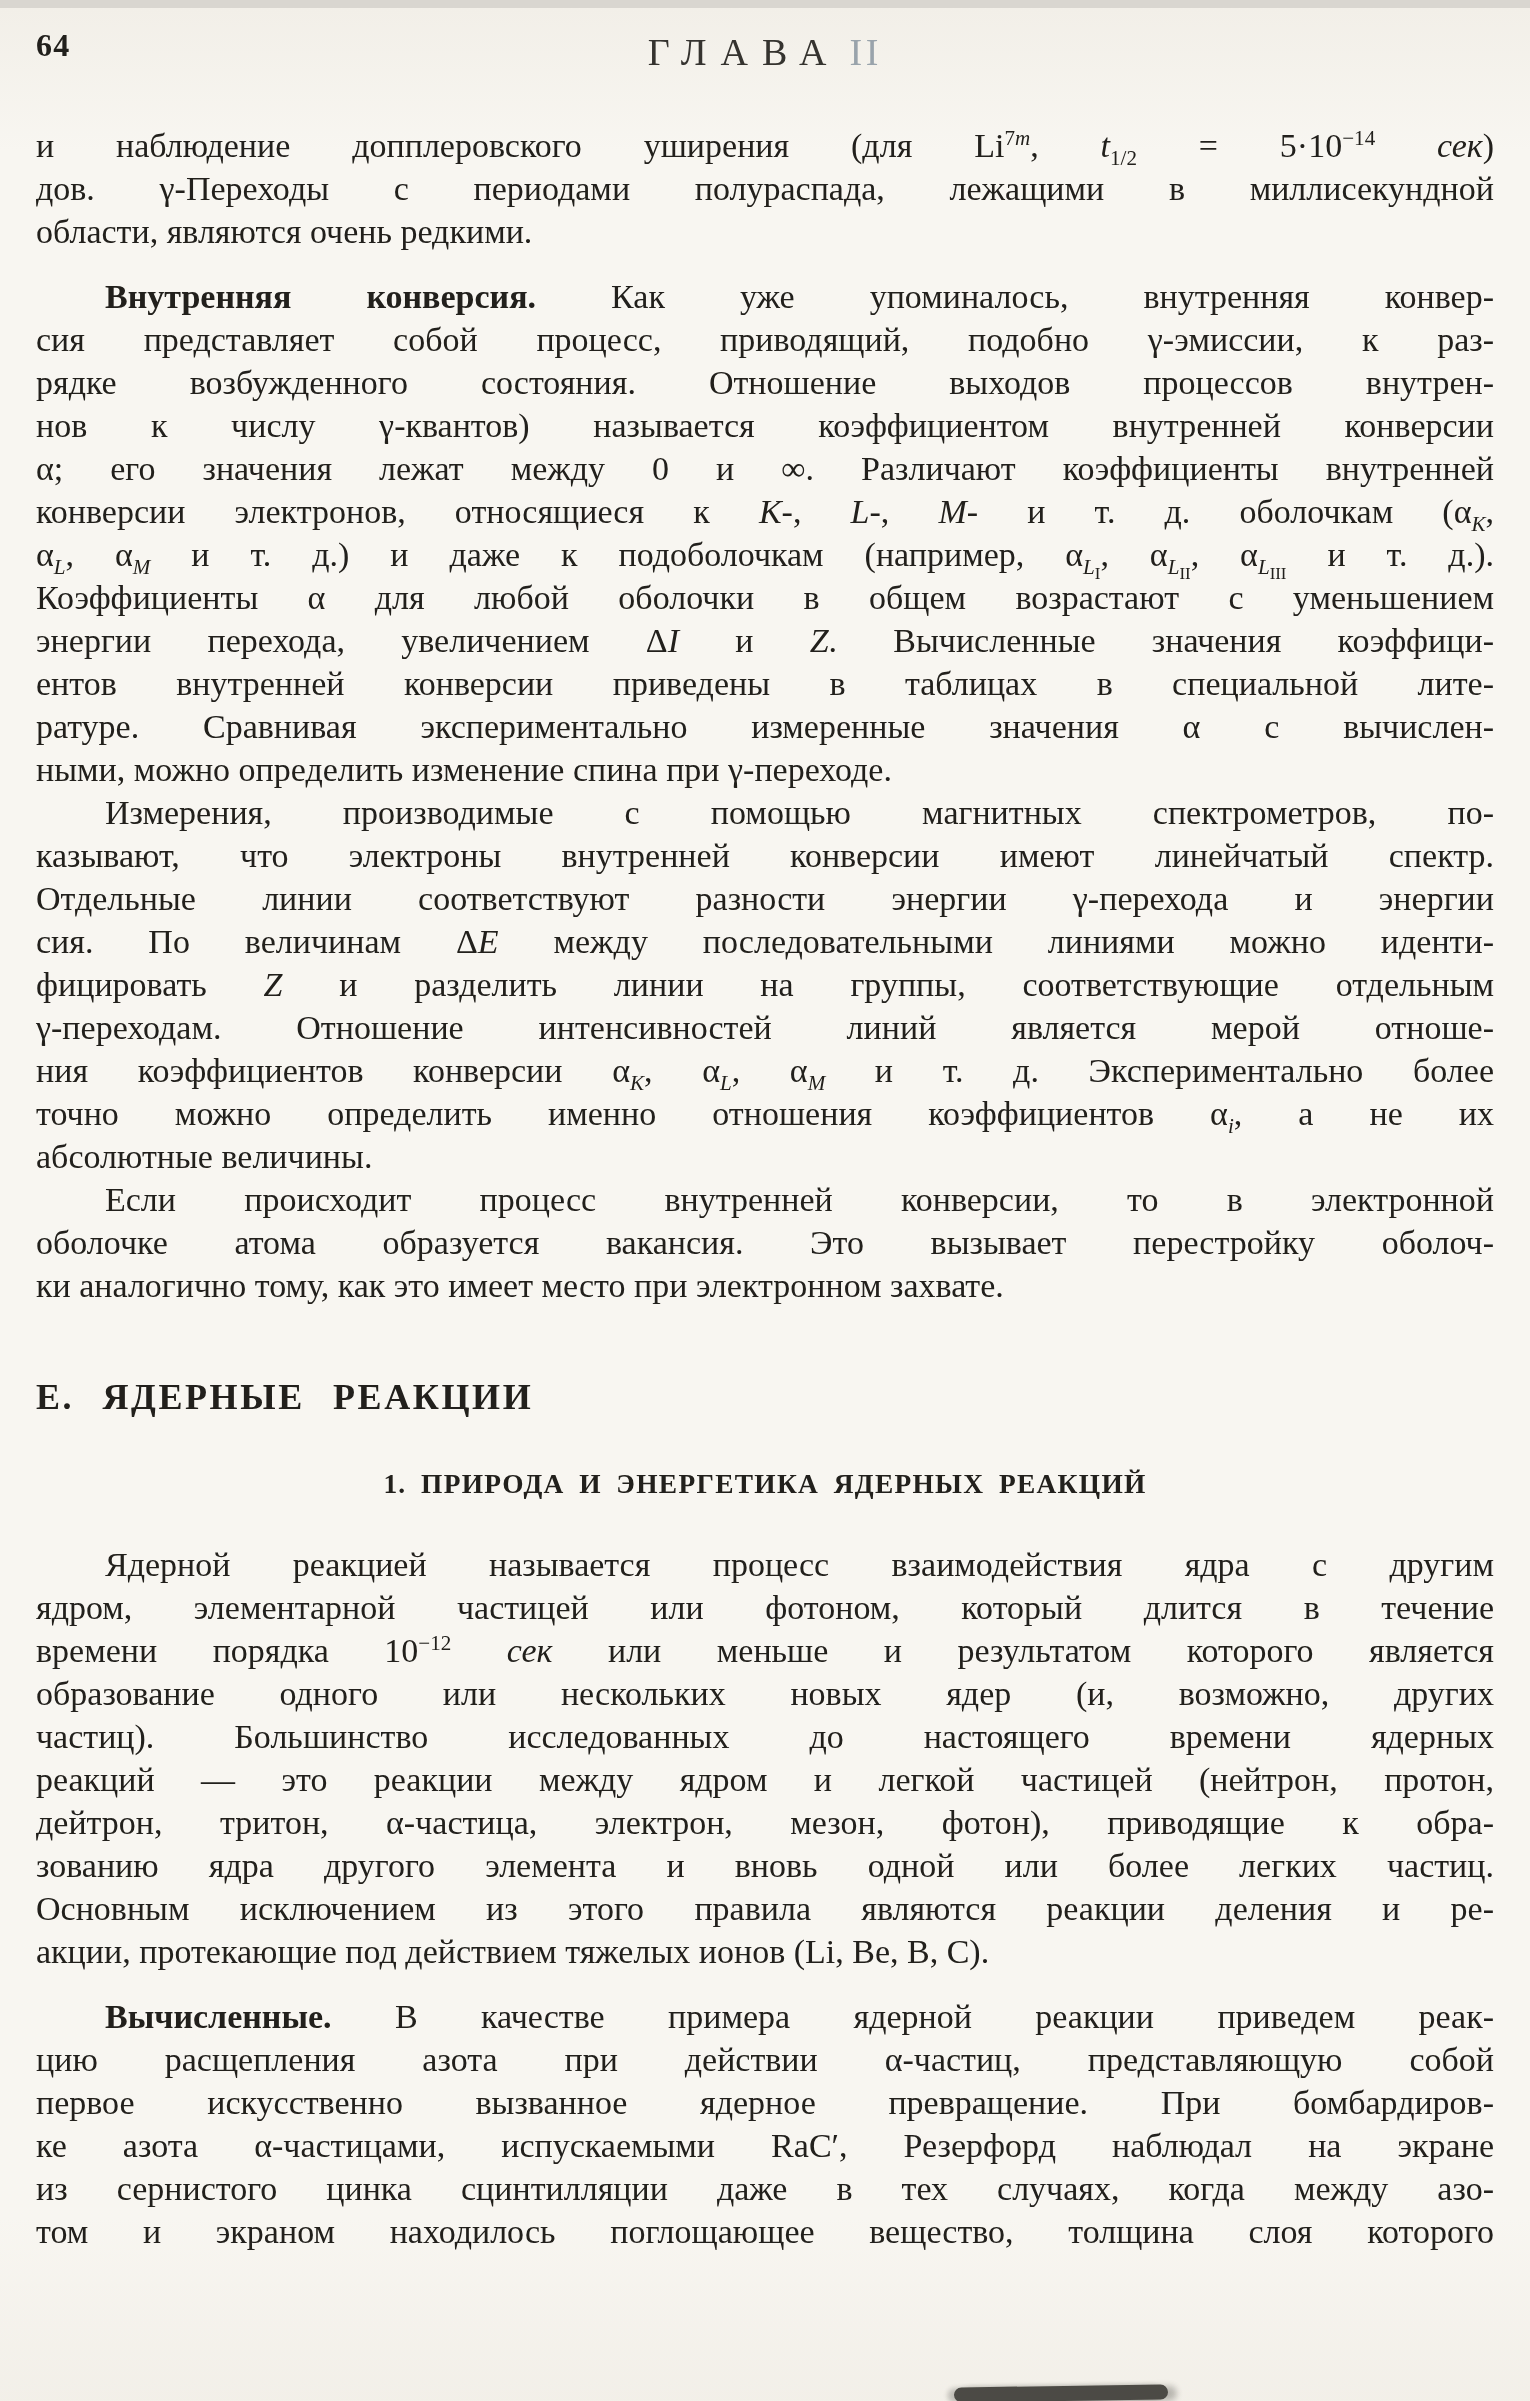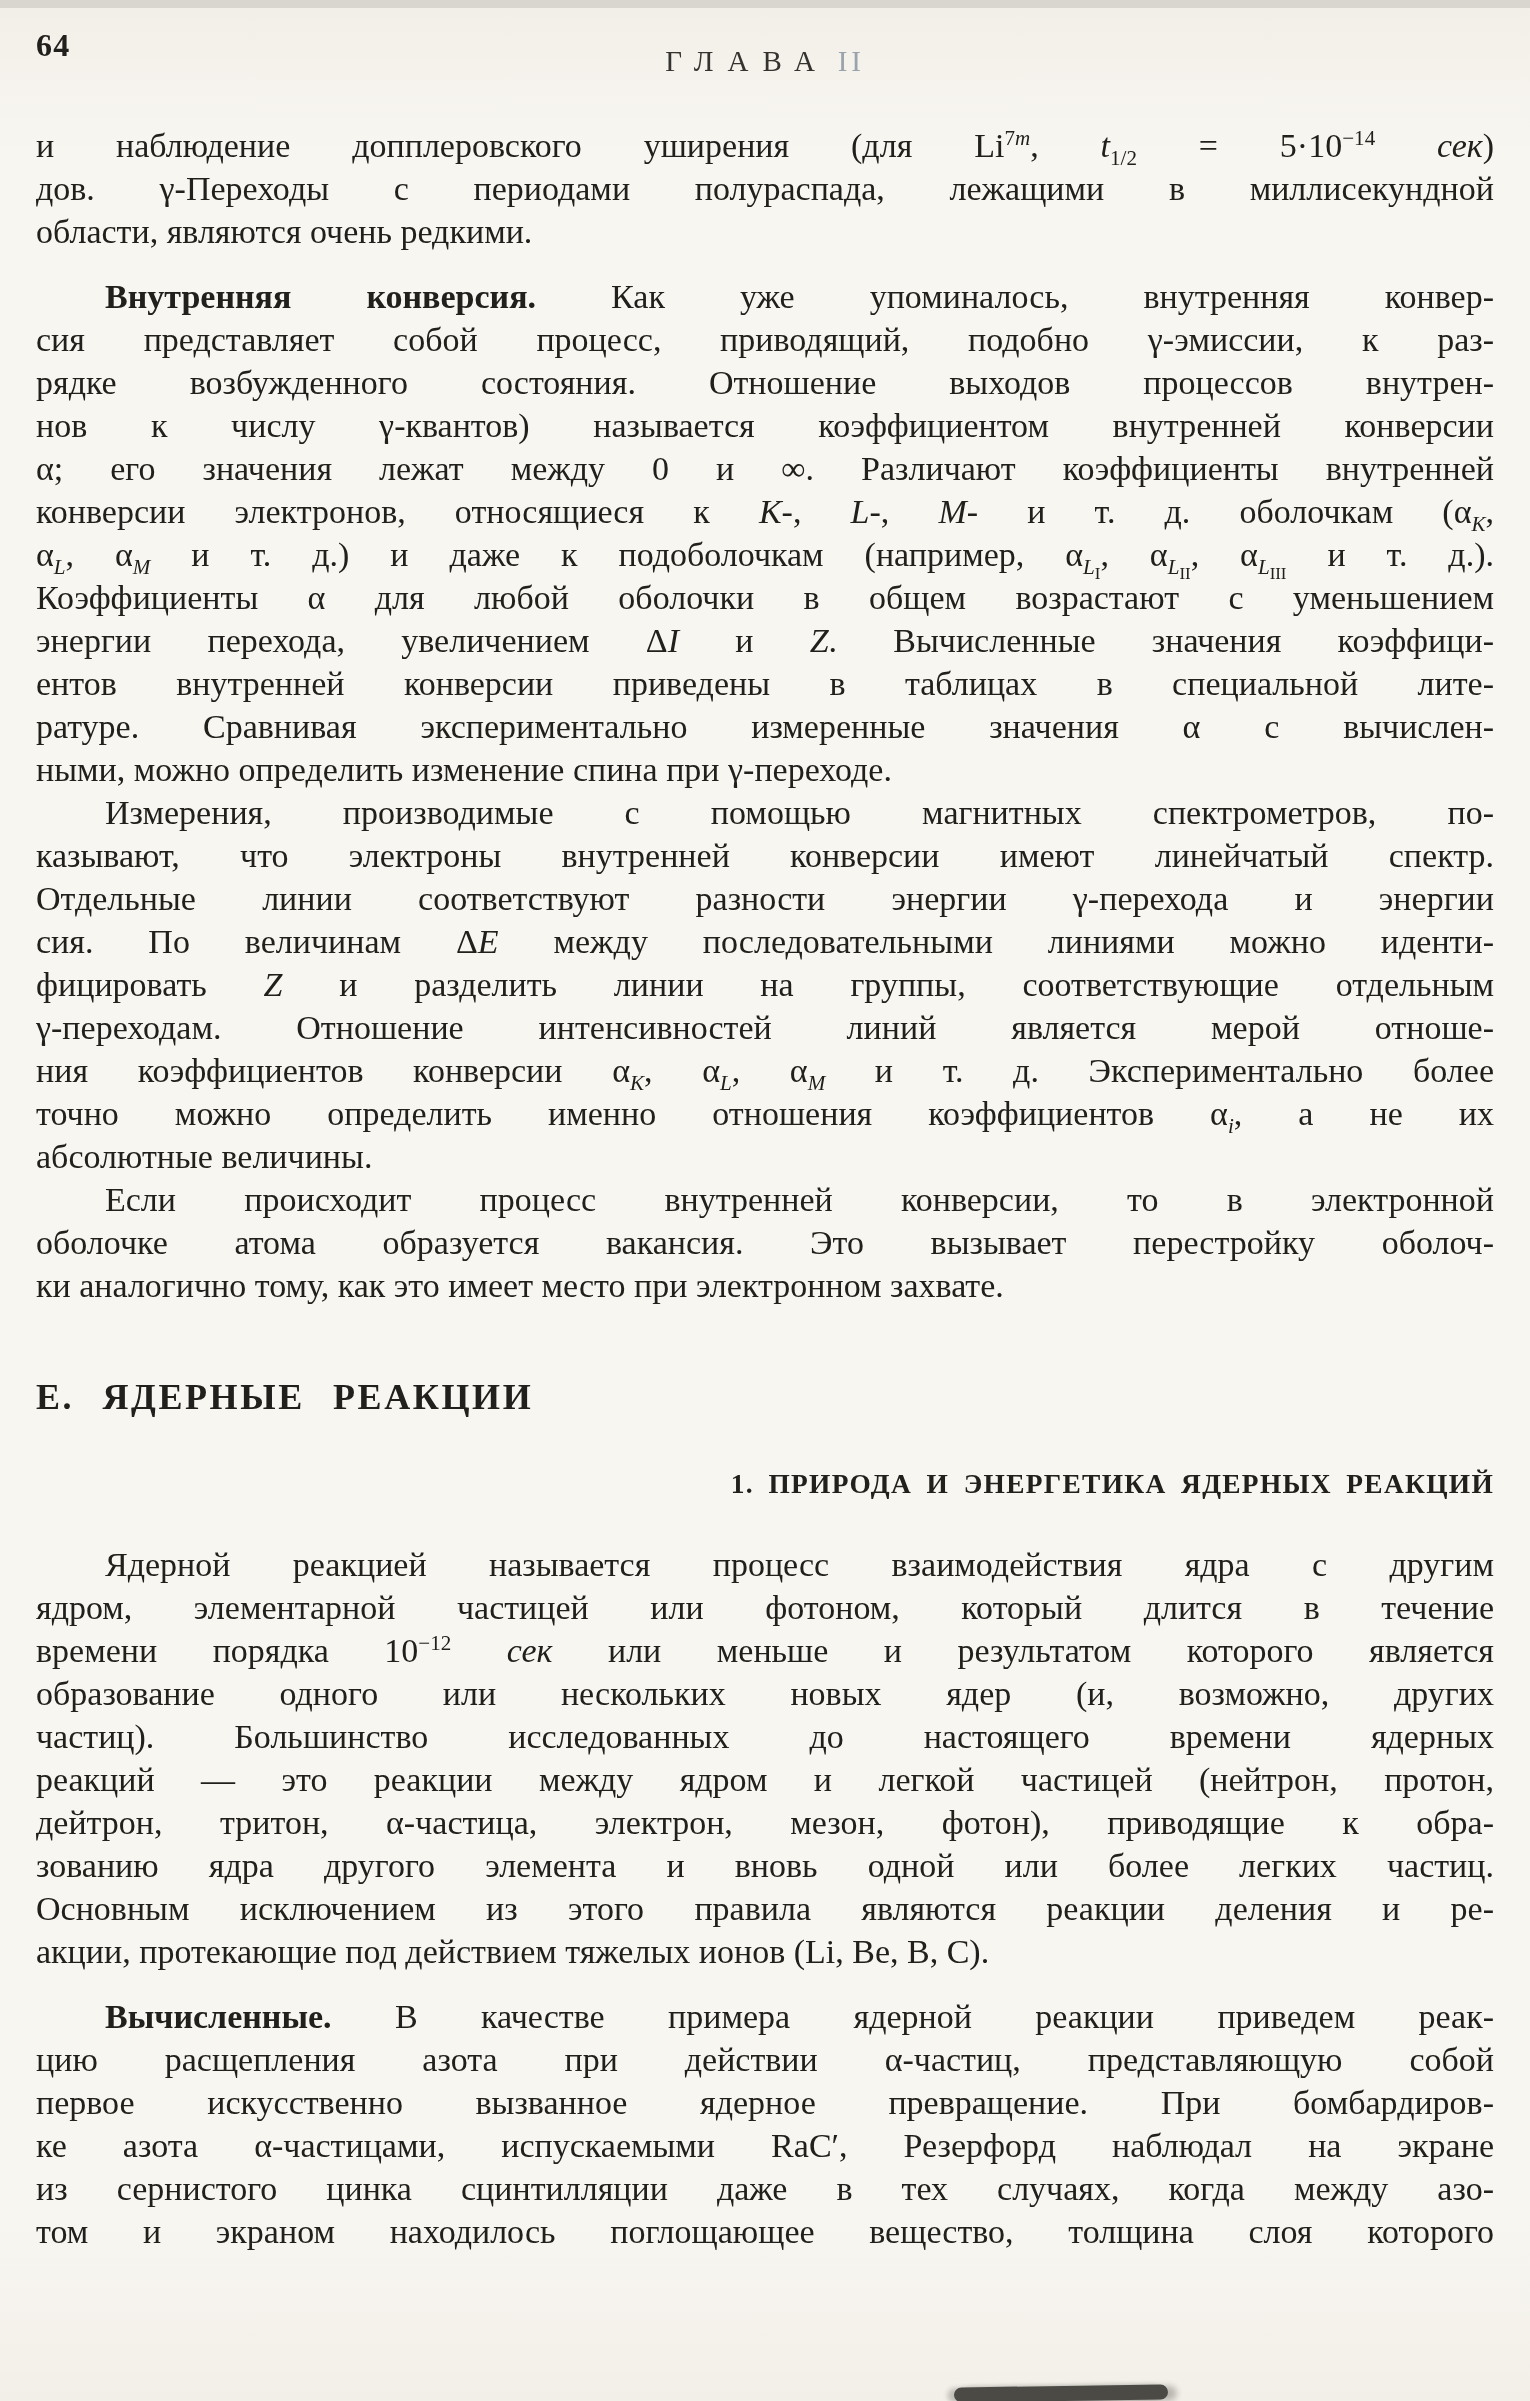--- a/index.html
+++ b/index.html
@@ -14,22 +14,22 @@
     background: linear-gradient(180deg, var(--paper2, #f4f2ec) 0%, var(--paper, #f8f6f1) 6%, var(--paper, #f8f6f1) 92%, var(--paper2, #f1eee7) 100%);
     color: var(--ink, #22201c);
     font-family: "Liberation Serif", "DejaVu Serif", serif;
     overflow: hidden;
   }
 
   
   .running-header { position: relative; height: 42px; margin-top: 2.6px; }
   .page-number { font-weight: bold; font-size: 32px; letter-spacing: 1.3px; }
   .running-title {
-    position: absolute; left: 50%; top: 18px; transform: translateX(-50%);
-    font-size: 29px; letter-spacing: 14px; white-space: nowrap; color: #35332f;
+    position: absolute; left: 50%; top: 3px; transform: translateX(-50%);
+    font-size: 38px; letter-spacing: 14px; white-space: nowrap; color: #35332f;
   }
   .running-title .chap-num {
     color: var(--faded, #99a3ab);
     letter-spacing: 3.8px; margin-left: 9px;
   }
 
   
   .text-body { margin-top: 55px; font-size: 34px; line-height: 43px; }
   .para { margin: 0; }
   .para.spaced { margin-top: 22px; }
@@ -41,21 +41,21 @@
   sub sub, sup sup { font-size: 80%; }
   i { font-style: italic; }
   b { font-weight: bold; }
 
   .section-heading {
     font-weight: bold;
     font-size: 36px; letter-spacing: 2.6px; word-spacing: 16.6px;
     margin-top: 68px; line-height: 45px;
   }
   .subsection-heading {
-    text-align: right; font-weight: bold;
+    text-align: center; font-weight: bold;
     font-size: 27.4px; letter-spacing: 1.3px; word-spacing: 6.4px;
     margin-top: 47px; margin-bottom: 42px; line-height: 34px;
   }
 
   
   .scan-artifact {
     position: absolute;
     left: 954px; top: 2378px;
     width: 214px; height: 15.3px;
     background: #35342f;

